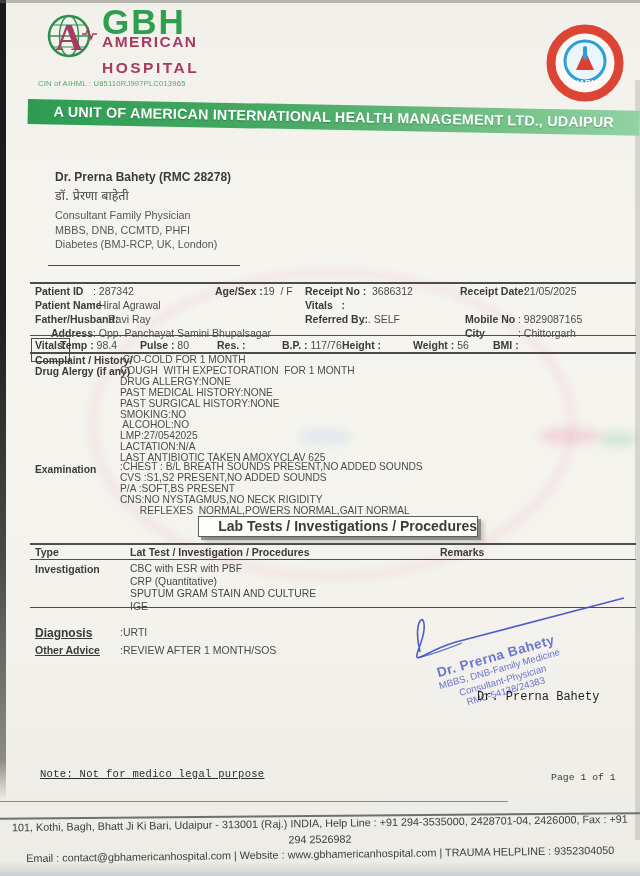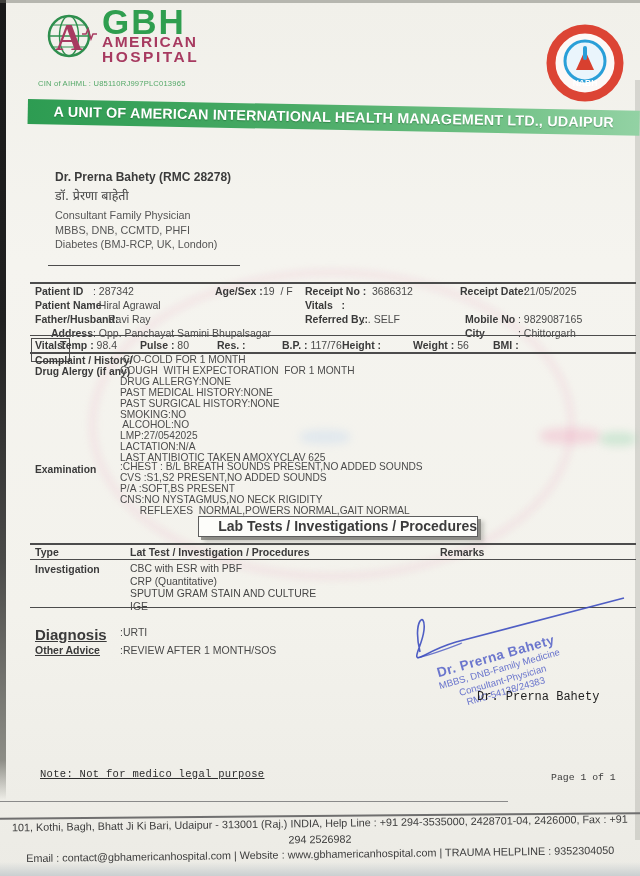--- a/index.html
+++ b/index.html
@@ -71,21 +71,21 @@
       <line x1="7" y1="24" x2="47" y2="24" stroke="#2f8f4e" stroke-width="1.4"></line>
       <line x1="10" y1="13" x2="44" y2="13" stroke="#2f8f4e" stroke-width="1.2"></line>
       <line x1="10" y1="35" x2="44" y2="35" stroke="#2f8f4e" stroke-width="1.2"></line>
       <text x="27" y="38" text-anchor="middle" font-family="Liberation Serif, serif" font-size="38" font-weight="bold" fill="#a73a60">A</text>
       <polyline points="40,22 44,22 46,17 49,27 51,22 55,22" fill="none" stroke="#a73a60" stroke-width="1.5"></polyline>
     </svg>
   </div>
   <div class="abs" style="left:102px;top:10px;">
     <div class="brand-gbh">GBH</div>
     <div class="brand-line">AMERICAN</div>
-    <div class="brand-line" style="letter-spacing:2.5px;">HOSPITAL</div>
+    <div class="brand-line" style="letter-spacing:2.5px;margin-top:11px;">HOSPITAL</div>
   </div>
   <div class="abs cin" style="left:38px;top:79px;">CIN of AIHML : U85110RJ997PLC013965</div>
 
   <div class="abs" style="left:546px;top:24px;">
     <svg width="78" height="78" viewBox="0 0 78 78">
       <circle cx="39" cy="39" r="34" fill="#fdf8f6" stroke="var(--nabh-red,#dc4434)" stroke-width="9"></circle>
       <circle cx="39" cy="37" r="20" fill="#eaf5fc" stroke="var(--nabh-blue,#2a9fd8)" stroke-width="3"></circle>
       <polygon points="39,26 48,46 30,46" fill="#d8402f"></polygon>
       <rect x="37" y="22" width="4" height="14" rx="2" fill="#2a9fd8"></rect>
       <text x="39" y="62" text-anchor="middle" font-family="Liberation Sans, sans-serif" font-size="8.5" font-weight="bold" fill="#ffffff">NABH</text>
@@ -177,21 +177,21 @@
     <span class="abs pre" style="left:35px;top:20px;font-weight:600;color:#3d3d3d;">Investigation</span>
     <div class="abs" style="left:130px;top:20px;font-size:10.4px;line-height:12.6px;color:#474747;">
       <div>CBC with ESR with PBF</div>
       <div>CRP (Quantitative)</div>
       <div>SPUTUM GRAM STAIN AND CULTURE</div>
       <div>IGE</div>
     </div>
     <div class="hline" style="left:30px;top:64px;width:606px;"></div>
   </div>
 
-  <span class="abs lbl underlined" style="left:35px;top:626px;font-size:15px;text-align:right;">Diagnosis</span>
+  <span class="abs lbl underlined" style="left:35px;top:626px;font-size:12px;text-align:right;">Diagnosis</span>
   <span class="abs pre val" style="left:120px;top:626px;font-size:10.5px;">:URTI</span>
   <span class="abs lbl underlined" style="left:35px;top:644px;font-size:10.5px;">Other Advice</span>
   <span class="abs pre val" style="left:120px;top:644px;font-size:10.5px;">:REVIEW AFTER 1 MONTH/SOS</span>
 
   <div class="abs" style="left:392px;top:590px;">
     <svg width="240" height="90" viewBox="0 0 240 90">
       <path d="M28 62 C20 30 34 20 32 40 C30 58 16 74 33 65 C44 59 54 55 64 52 L232 8" fill="none" stroke="#3d4ec0" stroke-width="1.6" opacity="0.9"></path>
       <path d="M25 68 C42 64 52 60 70 53" fill="none" stroke="#3d4ec0" stroke-width="1.2" opacity="0.75"></path>
     </svg>
   </div>

